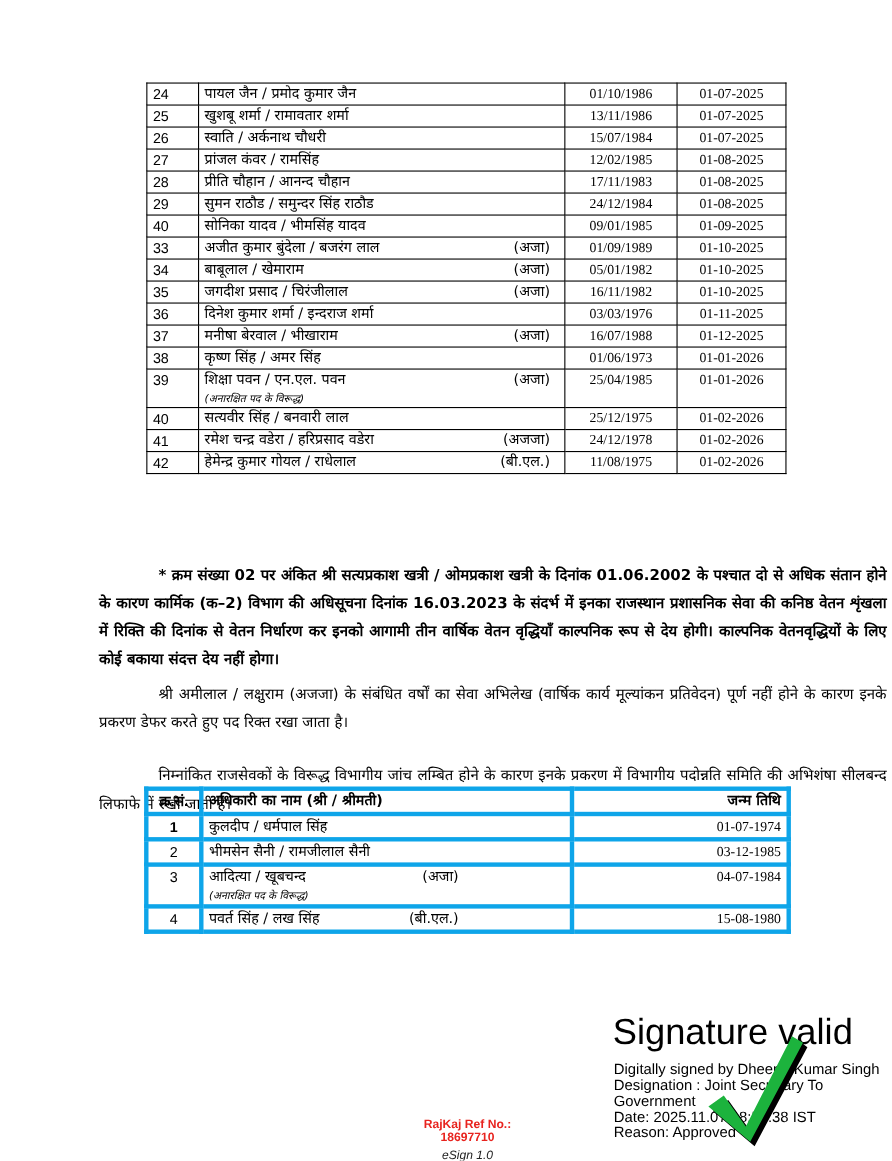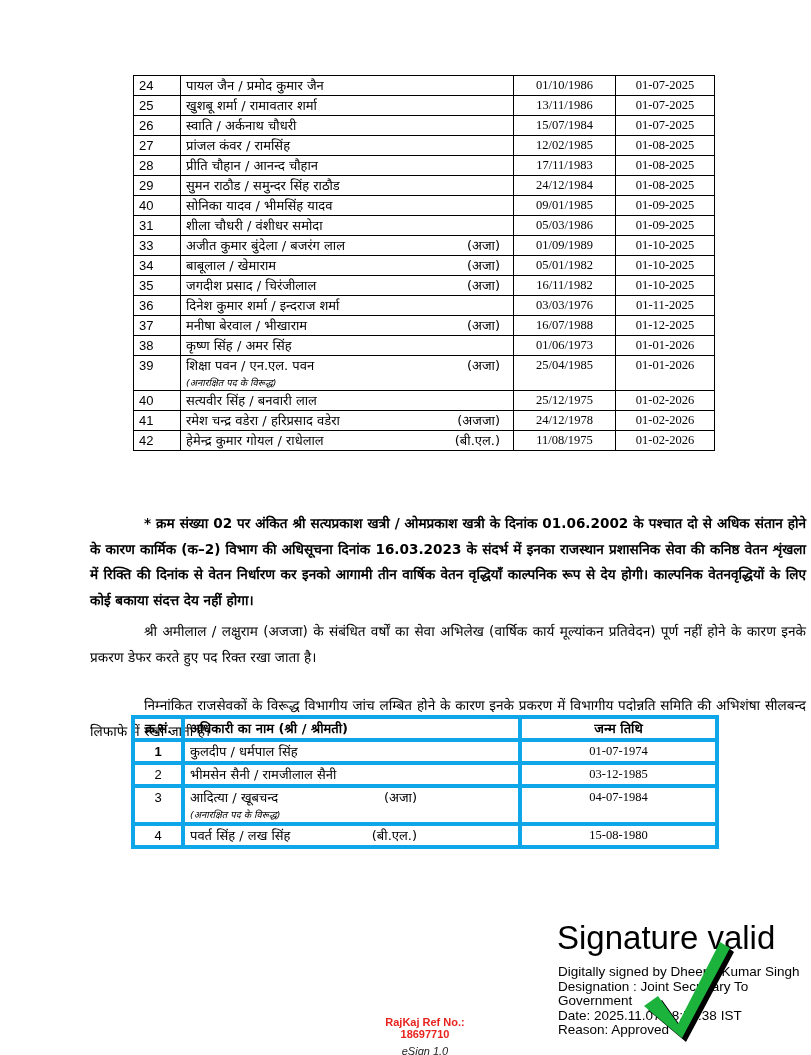--- a/index.html
+++ b/index.html
@@ -28,21 +28,21 @@
     #para2 { top: 619px; }
     #para3 { top: 670px; margin-top: 23px; }
 
     
     #inq-table { left: 131px; top: 715px; width: 588px; }
     #inq-table td, #inq-table th { border: 4px solid #0ea5e9; padding: 0 5px;
             font-size: 13px; line-height: 19px; height: 19px; vertical-align: top; }
     #inq-table th { font-weight: bold; text-align: left; }
     #inq-table .k1 { width: 36px; text-align: center; font-family: "Liberation Sans", sans-serif; }
     #inq-table .k2 { width: 323px; }
-    #inq-table .k3 { text-align: center; font-family: "Liberation Serif", serif; font-size: 12.5px; }
+    #inq-table .k3 { text-align: right; font-family: "Liberation Serif", serif; font-size: 12.5px; }
     #inq-table tr.first .k1 { font-weight: bold; }
 
     
     #sig-title { position: absolute; left: 557px; top: 918px; font-family: "Liberation Sans", sans-serif;
                  font-size: 33px; line-height: 40px; white-space: nowrap; }
     #sig-details { position: absolute; left: 558px; top: 965px; font-family: "Liberation Sans", sans-serif;
                    font-size: 13.5px; line-height: 14.5px; white-space: nowrap; width: 253px; overflow: hidden; }
     #sig-details div { white-space: nowrap; }
     #checkmark { position: absolute; left: 630px; top: 930px; width: 120px; height: 120px; pointer-events: none; }
 
@@ -124,31 +124,20 @@
       </tr>
       <tr>
         <td class="c1">40</td>
         <td class="c2">
           <div class="name-wrap">
             <span>सोनिका यादव / भीमसिंह यादव</span>
             <span class="cat"></span>
           </div>
         </td>
         <td class="c3">09/01/1985</td>
-        <td class="c4">01-09-2025</td>
-      </tr>
-      <tr>
-        <td class="c1">31</td>
-        <td class="c2">
-          <div class="name-wrap">
-            <span>शीला चौधरी / वंशीधर समोदा</span>
-            <span class="cat"></span>
-          </div>
-        </td>
-        <td class="c3">05/03/1986</td>
         <td class="c4">01-09-2025</td>
       </tr>
       <tr>
         <td class="c1">33</td>
         <td class="c2">
           <div class="name-wrap">
             <span>अजीत कुमार बुंदेला / बजरंग लाल</span>
             <span class="cat">(अजा)</span>
           </div>
         </td>

